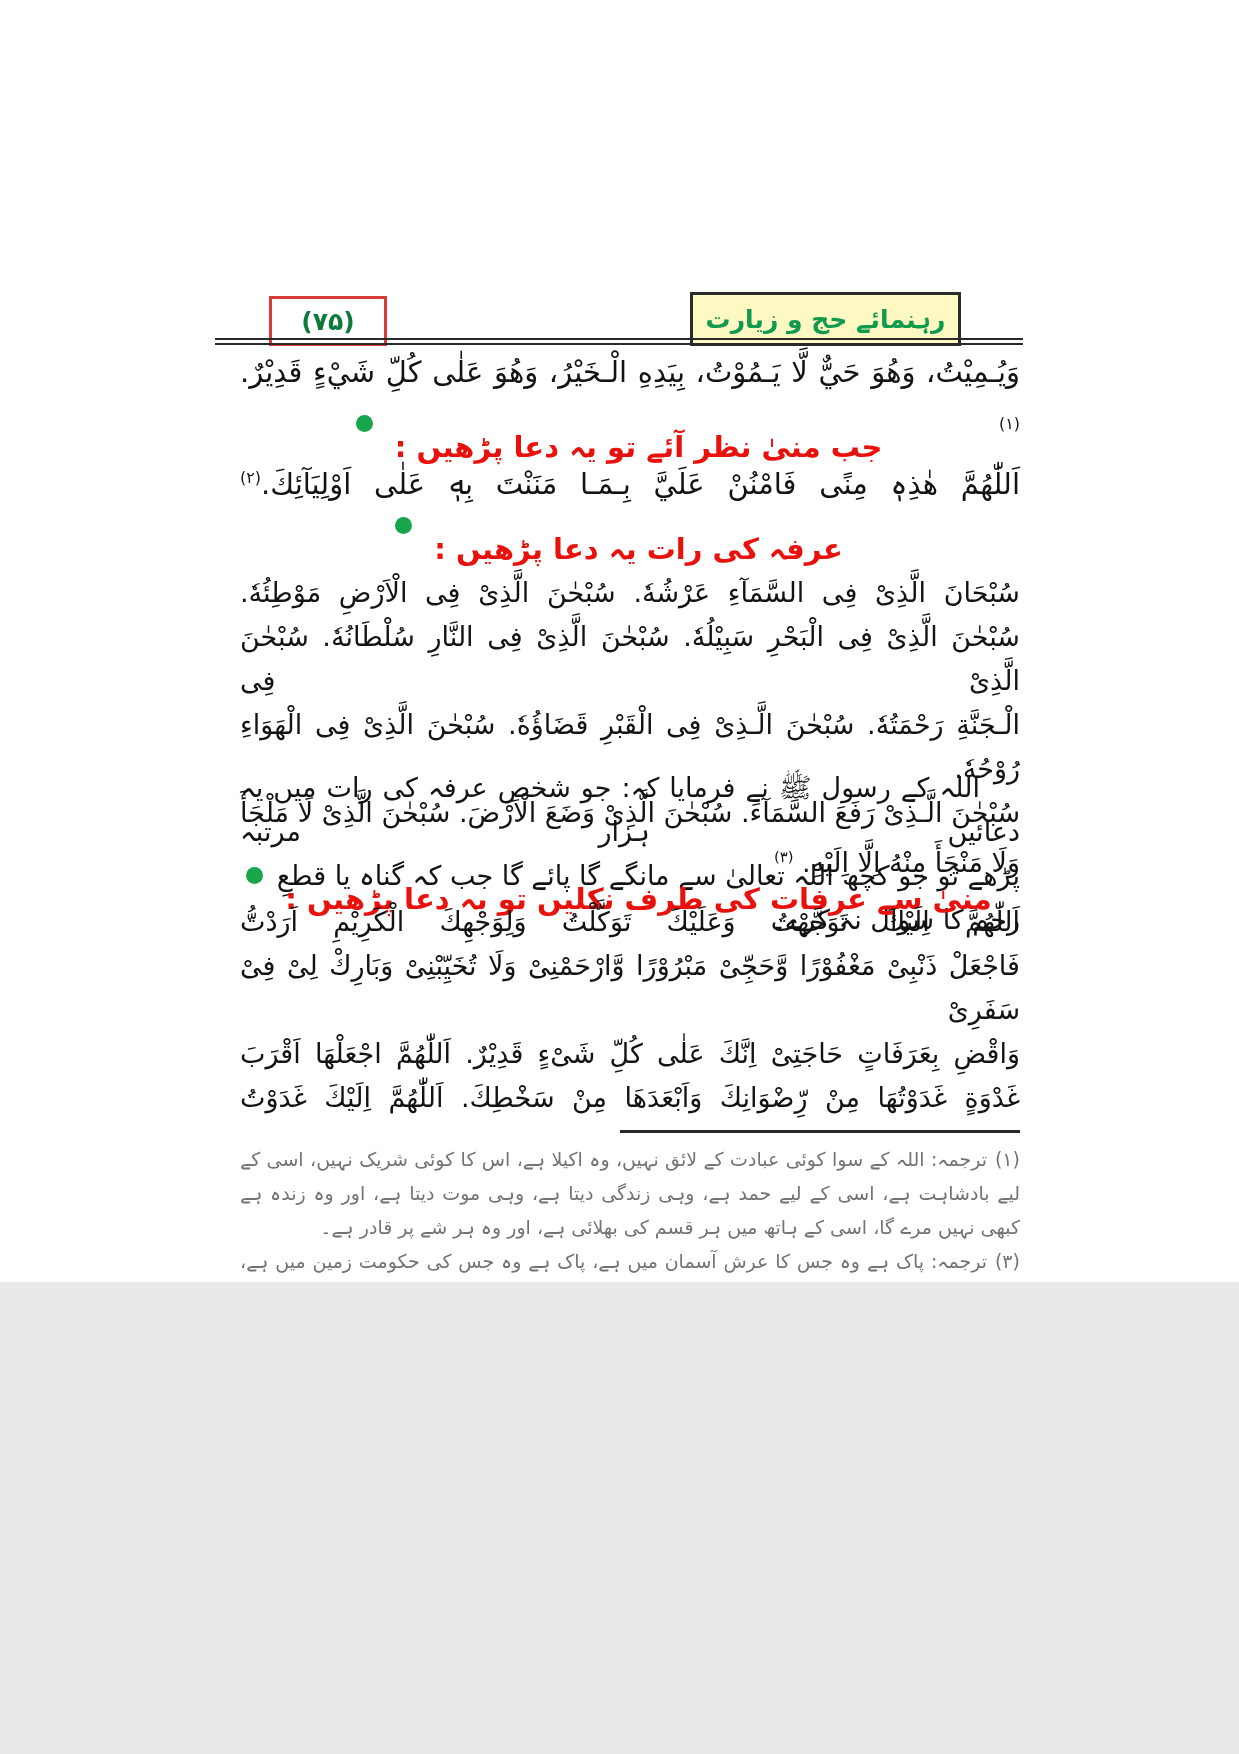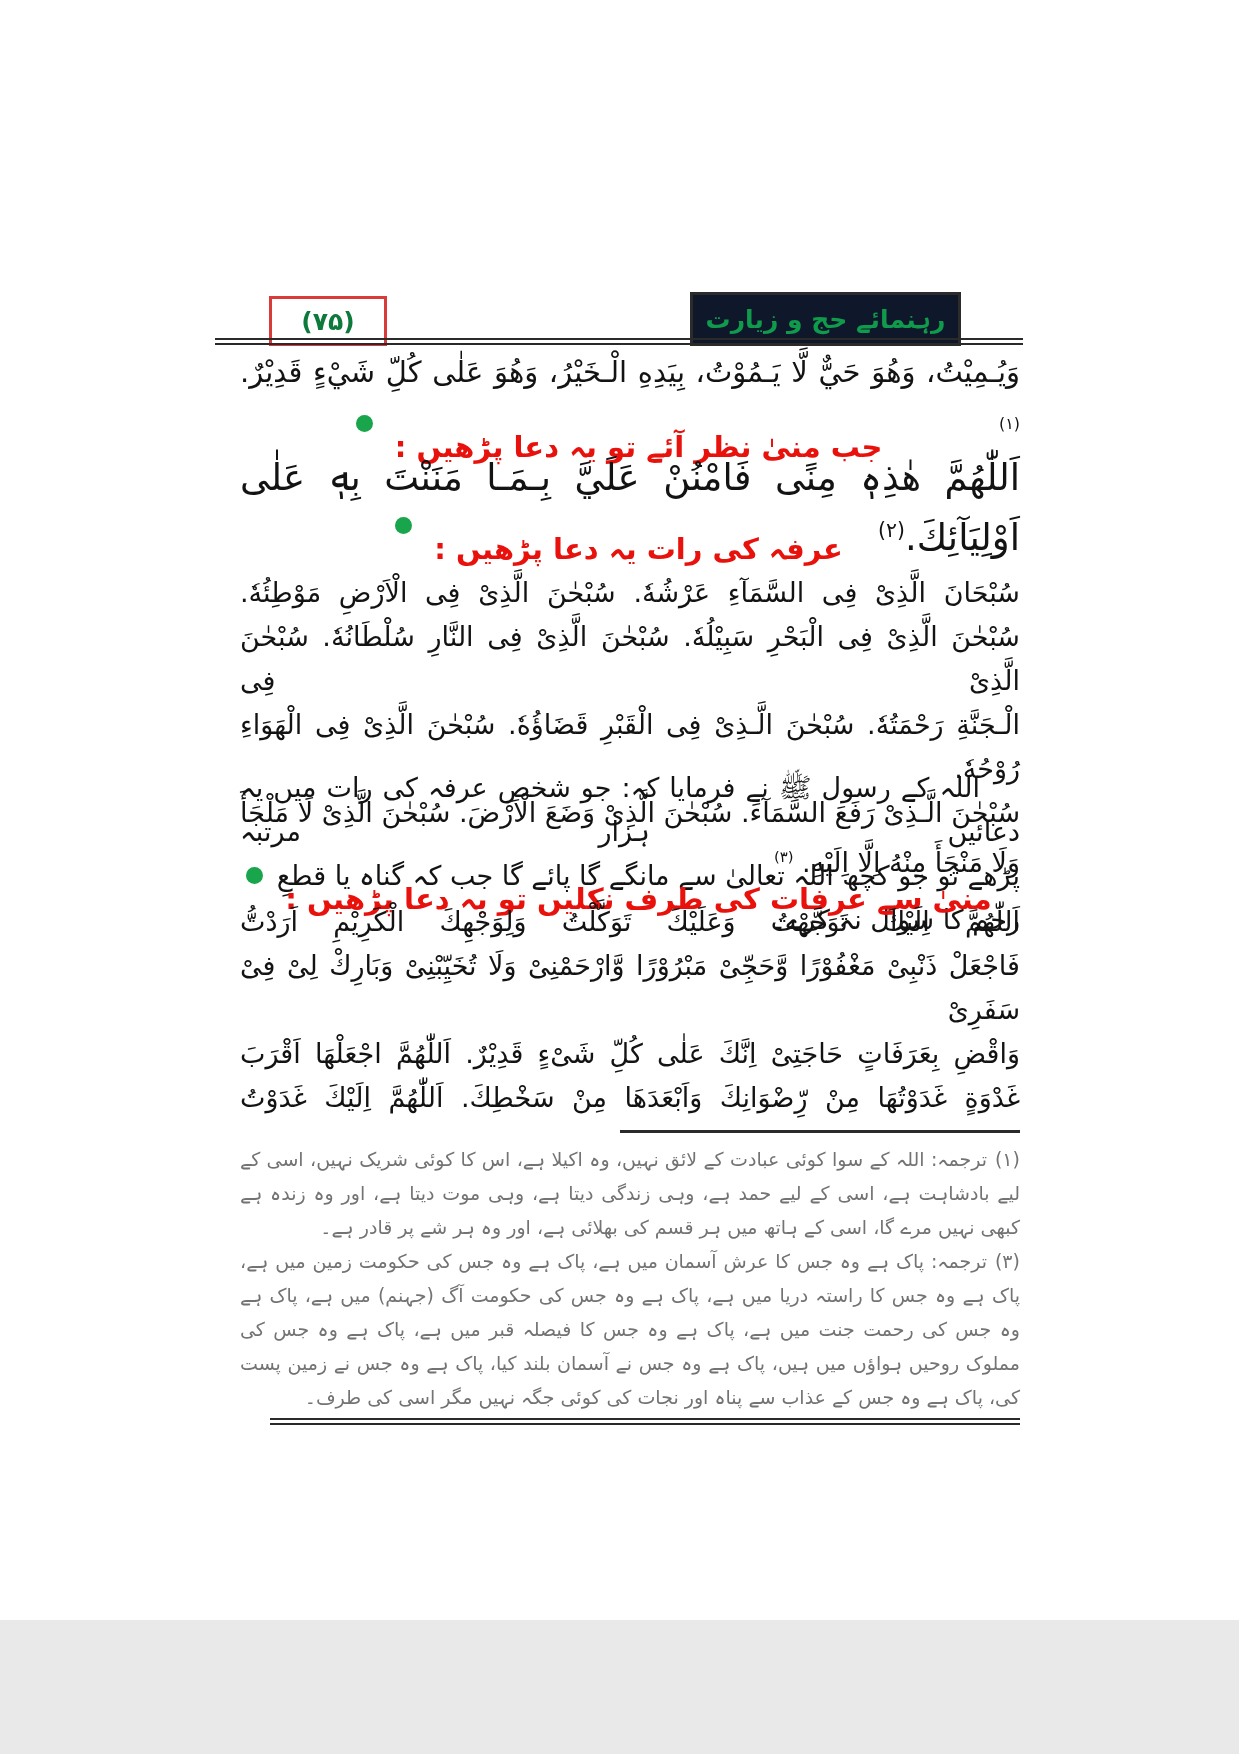--- a/index.html
+++ b/index.html
@@ -1,48 +1,48 @@
 <!DOCTYPE html>
 <html lang="ur" dir="rtl"><head>
 <meta charset="utf-8">
 <style>
   html,body{margin:0;padding:0;background:#e9e9e9;}
   .page{
-    position:relative;width:1239px;height:1620px;background:#ffffff;
+    position:relative;width:1239px;height:1282px;background:#ffffff;
     margin:0 auto;font-family:"DejaVu Sans",sans-serif;color:#151515;
     overflow:hidden;direction:rtl;
   }
   .content{position:absolute;left:215px;top:0;width:808px;height:100%;}
 
   
   .pagenum-box{
     position:absolute;left:54px;top:296px;width:112px;height:44px;
     border:3px solid #d93a3a;background:#fff;
     display:flex;align-items:center;justify-content:center;
     font-size:25px;font-weight:bold;color:#0d7a3c;direction:ltr;
   }
   .title-box{
     position:absolute;left:475px;top:292px;width:265px;height:48px;
-    border:3px solid #2b2b2b;background:#0f172a;
+    border:3px solid #2b2b2b;background:#fef9c3;
     display:flex;align-items:center;justify-content:center;
     font-size:25px;font-weight:bold;color:#109a4c;
   }
   .double-rule{position:absolute;height:3px;border-top:2px solid #2a2a2a;border-bottom:2px solid #2a2a2a;}
   .top-rule{top:338px;left:0;width:100%;}
   .bottom-rule{top:1418px;left:55px;width:750px;}
 
   .text-col{position:absolute;left:25px;width:780px;direction:rtl;}
 
   .arabic{font-size:27px;line-height:44px;color:#131313;}
   .jline{text-align:justify;text-align-last:justify;text-justify:inter-word;}
   .rline{text-align:right;}
   sup.fn{font-size:0.55em;vertical-align:super;letter-spacing:0;}
 
   .line1{top:346px;font-size:29px;line-height:52px;}
-  .dua1{top:452px;font-size:37px;line-height:52px;}
+  .dua1{top:452px;font-size:29px;line-height:52px;}
 
   .heading-row{
     position:absolute;left:0;width:808px;display:flex;align-items:center;justify-content:center;
     gap:22px;flex-direction:row;direction:ltr;
   }
   .bullet{width:17px;height:17px;border-radius:50%;background:#18a54b;flex:0 0 auto;}
   .heading-text{color:#e8110c;font-weight:bold;font-size:29px;direction:rtl;white-space:nowrap;margin-top:48px;}
   .h1{top:398px;height:50px;}
   .h2{top:500px;height:50px;}
   .h3{top:850px;height:50px;}

